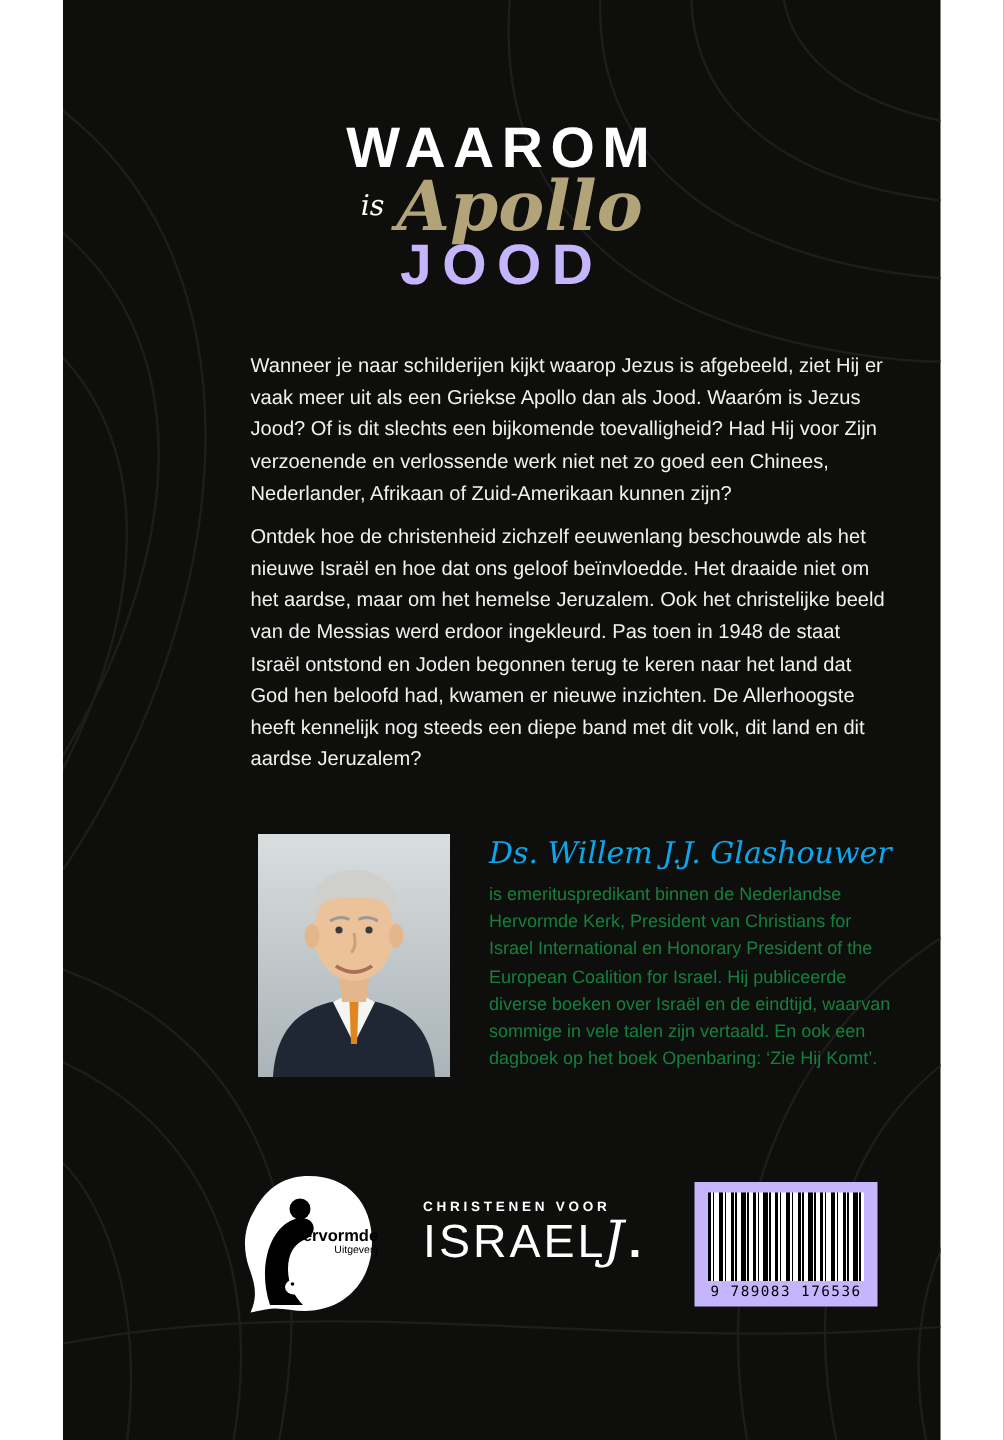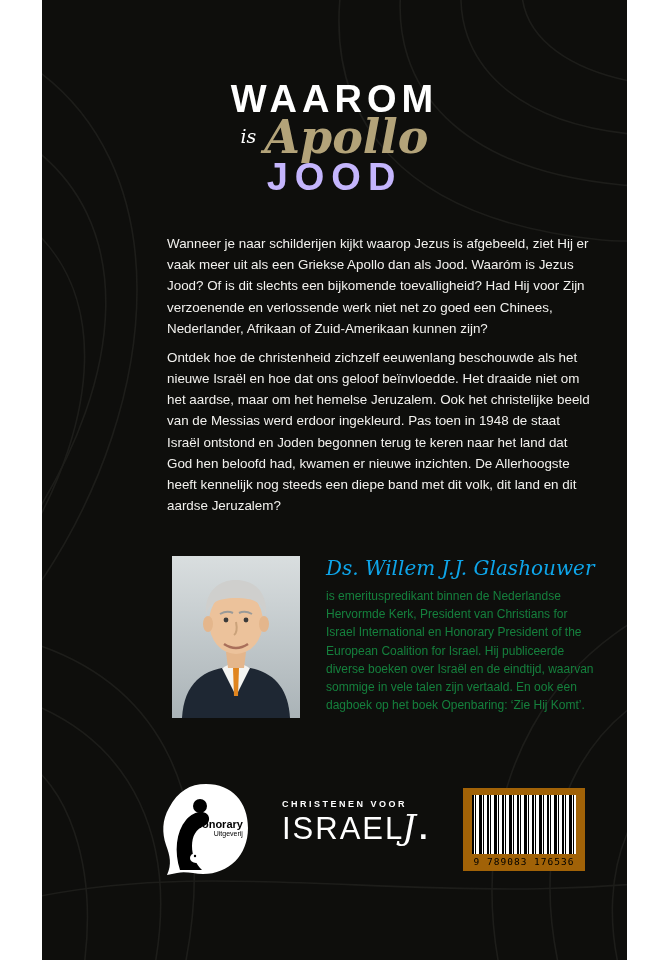--- a/index.html
+++ b/index.html
@@ -63,21 +63,21 @@
   .cvi-row { display:flex; align-items:baseline; margin-top:1px; }
   .cvi-wordmark { font-size:31px; font-weight:normal; letter-spacing:2px; line-height:1; }
   .cvi-flourish {
     font-family:"DejaVu Serif", serif; font-style:italic;
     font-size:34px; line-height:1; margin-left:-2px;
   }
   .cvi-period { font-size:31px; font-weight:bold; margin-left:3px; }
 
   .barcode {
     position:absolute; left:421px; top:788px; width:122px; height:83px;
-    background:#a16207; padding:7px 9px 4px 9px;
+    background:#c4b5fd; padding:7px 9px 4px 9px;
     display:flex; flex-direction:column;
   }
   .barcode-bars {
     flex:1;
     background:repeating-linear-gradient(90deg,
       #000 0px, #000 2px, #fff 2px, #fff 3px,
       #000 3px, #000 4px, #fff 4px, #fff 7px,
       #000 7px, #000 10px, #fff 10px, #fff 11px,
       #000 11px, #000 12px, #fff 12px, #fff 15px);
   }
@@ -168,21 +168,21 @@
   <div class="scholten">
     <svg width="90" height="94" viewBox="0 0 90 94">
       <path d="M 46 2 C 72 2 88 20 88 46 C 88 73 69 92 43 92 C 34 92 26 89 17 91 L 7 93 C 12 82 10 74 6 63 C 2 51 2 38 9 26 C 18 9 30 2 46 2 Z" fill="#ffffff"></path>
 
       <path d="M 20 88 C 14 70 16 50 26 38 C 33 30 42 28 47 32 C 51 36 49 42 44 44 C 36 47 32 54 32 64 C 32 74 36 82 42 88 Z" fill="#000000"></path>
       <circle cx="40" cy="24" r="7" fill="#000000"></circle>
       <ellipse cx="36" cy="76" rx="6" ry="5" fill="#ffffff"></ellipse>
       <circle cx="35" cy="74" r="1.2" fill="#000"></circle>
     </svg>
     <div class="scholten-text">
-      <span class="scholten-name">Honorary</span>
+      <span class="scholten-name">Hervormde</span>
       <span class="scholten-subname">Uitgeverij</span>
     </div>
   </div>
 
   <div class="cvi">
     <span class="cvi-top">CHRISTENEN VOOR</span>
     <div class="cvi-row">
       <span class="cvi-wordmark">ISRAEL</span>
       <span class="cvi-flourish">J</span>
       <span class="cvi-period">.</span>

